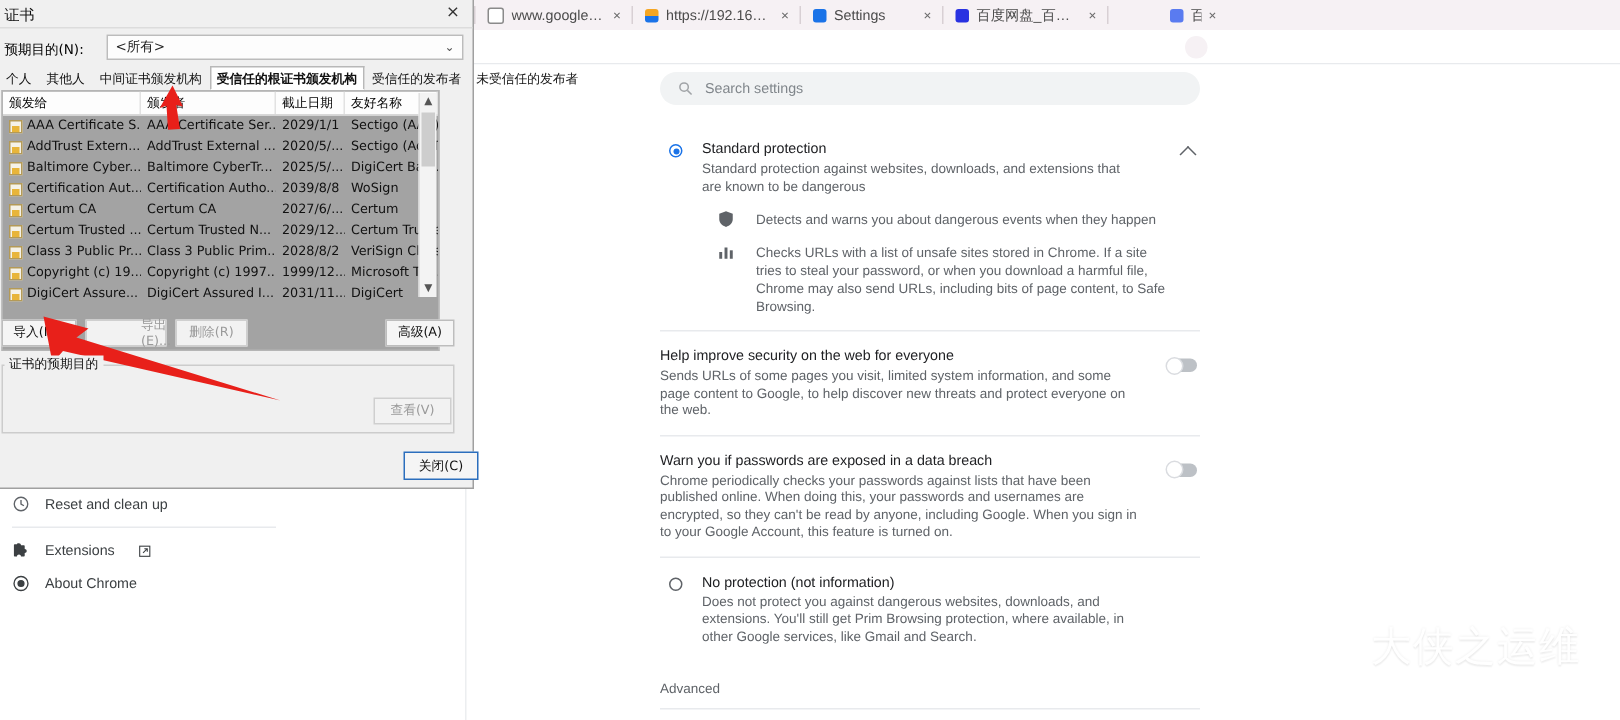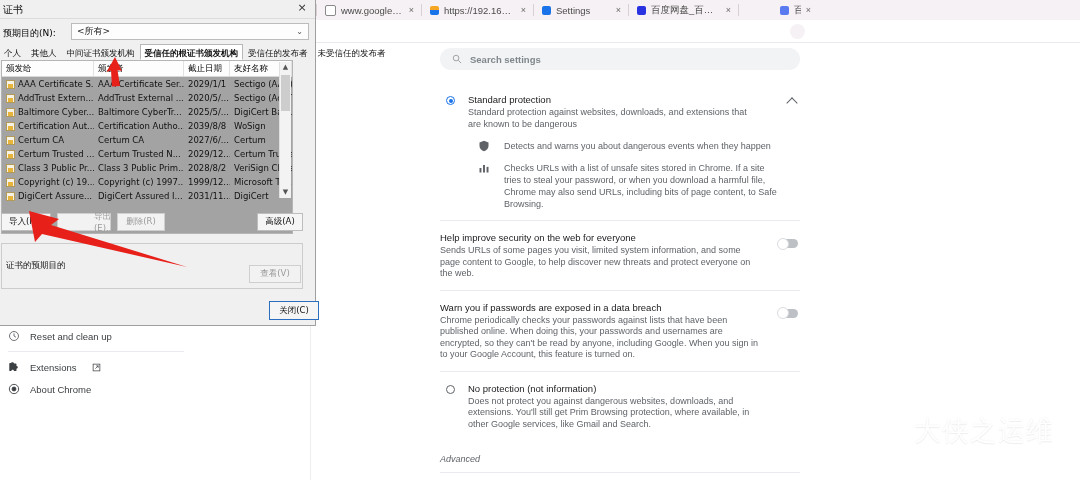--- a/index.html
+++ b/index.html
@@ -53,21 +53,21 @@
   }
   #pagetop-rule{position:absolute;left:310px;top:42px;width:770px;height:1px;background:#e8eaed;}
 
   
   #settings-page{position:absolute;left:310px;top:43px;width:770px;height:437px;background:#ffffff;overflow:hidden;}
   #searchbar{
     position:absolute;left:130px;top:5px;width:360px;height:22px;border-radius:11px;
     background:#f1f3f4;display:flex;align-items:center;gap:8px;padding:0 12px;box-sizing:border-box;
   }
   #searchbar .sicon{width:10px;height:10px;flex:0 0 10px;opacity:.55;}
-  #searchbar .sph{font-size:9.5px;color:#80868b;font-weight:bold;}
+  #searchbar .sph{font-size:9.5px;color:#80868b;}
 
   #content{position:absolute;left:130px;top:40px;width:360px;}
   .divider{height:1px;background:#e8eaed;margin:0;}
 
   .block{position:relative;padding:10px 0;}
   .radio{
     position:absolute;left:6px;top:13px;width:9px;height:9px;border-radius:50%;
     border:1.5px solid #5f6368;box-sizing:border-box;background:#fff;
   }
   .radio.sel{border-color:#1a73e8;}
@@ -84,21 +84,21 @@
 
   .subrow{display:flex;gap:14px;margin-left:38px;margin-top:10px;margin-right:20px;align-items:flex-start;}
   .subicon{flex:0 0 12px;width:12px;height:12px;color:#5f6368;}
   .subtxt{font-size:9px;color:#5f6368;line-height:12px;}
 
   .toggle{
     position:absolute;right:2px;top:18px;width:20px;height:9px;border-radius:5px;background:#bdc1c6;
   }
   .toggle .knob{position:absolute;top:-1.5px;left:-1px;width:12px;height:12px;border-radius:50%;background:#ffffff;border:1px solid #dadce0;box-sizing:border-box;}
 
-  .section-label{font-size:9px;color:#5f6368;padding:14px 0 8px 0;font-style:italic;}
+  .section-label{font-size:9px;color:#5f6368;padding:14px 0 8px 0;}
 
   
   #sidebar{position:absolute;left:0;top:325px;width:200px;}
   .side-item{display:flex;align-items:center;gap:10px;height:22px;padding-left:8px;font-size:9.5px;color:#3c4043;}
   .side-item .sicn{width:12px;height:12px;flex:0 0 12px;color:#5f6368;}
   .side-sep{height:1px;background:#e8eaed;margin:4px 8px 4px 8px;width:176px;}
   .ext-link{width:9px;height:9px;margin-left:6px;}
 
   #sidebar-toprule{position:absolute;left:0;top:325px;width:310px;height:1px;background:#e8eaed;}
   #page-vert-rule{position:absolute;left:310px;top:43px;width:1px;height:437px;background:#eceef0;}
@@ -165,21 +165,21 @@
   .dbtn.disabled{color:#9a9a9a;background:#f2f2f2;border-color:#cfcfcf;}
   .dbtn.primary{border:1px solid #2b6ebd;}
 
   #btn-import{left:6px;top:214px;width:50px;}
   #btn-export{left:62px;top:214px;width:54px;padding-left:40px;}
   #btn-remove{left:122px;top:214px;width:48px;}
   #btn-advanced{left:262px;top:214px;width:46px;}
   #btn-view{left:254px;top:266px;width:52px;}
   #btn-close{left:258px;top:302px;width:50px;height:19px;margin-left:16px;}
 
-  #group-label{position:absolute;left:8px;top:238px;font-size:8.5px;color:#111;background:#f0f0f0;padding:0 3px;z-index:2;margin-top:23px;}
+  #group-label{position:absolute;left:8px;top:238px;font-size:8.5px;color:#111;background:#f0f0f0;padding:0 3px;z-index:2;}
   #groupbox{position:absolute;left:6px;top:244px;width:302px;height:46px;border:1px solid #cccccc;box-sizing:border-box;}
 
   
   .arrow{position:absolute;pointer-events:none;}
 </style>
 </head>
 <body>
 
 <div id="browser">
 

